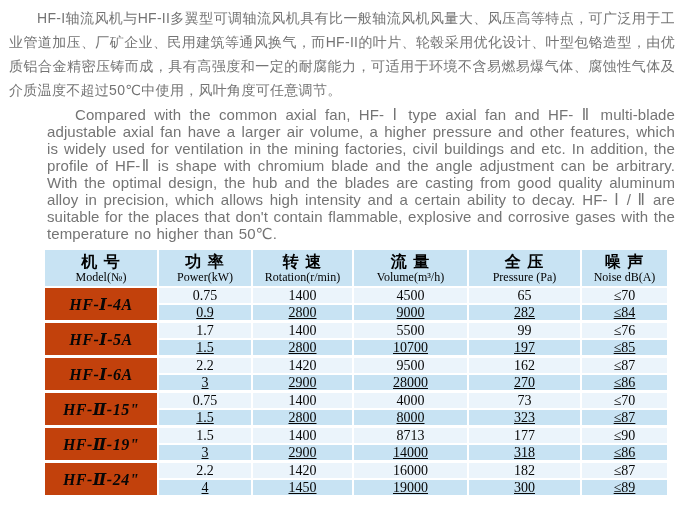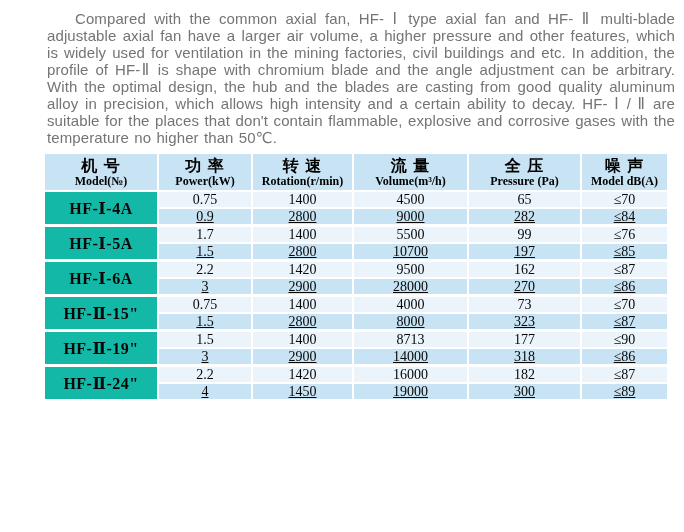--- a/index.html
+++ b/index.html
@@ -57,50 +57,52 @@
   .th-zh {
     font-family: "Liberation Sans", "DejaVu Sans", sans-serif;
     font-weight: bold;
     font-size: 16px;
     line-height: 19px;
     color: #000000;
     letter-spacing: 1px;
     text-align: center;
   }
   .th-en {
-    font-weight: bold;
+    font-weight: normal;
     font-size: 12px;
     line-height: 13px;
     color: #000000;
   }
   .spec-table td {
     background: #ebf4fb;
     font-size: 14px;
     line-height: 15px;
     height: 14px;
     color: #070707;
   }
   .spec-table tr.row-b td {
     background: #c8e3f3;
     border-bottom-width: 3px;
     text-decoration: underline;
   }
   .spec-table td.model {
-    background: #14b8a6;
+    background: #c2410c;
     font-size: 16px;
     font-weight: bold;
     letter-spacing: 0.5px;
     border-bottom-width: 3px;
+    font-style: italic;
   }
 </style>
 </head>
 <body>
 
 <div class="page">
 
+  <p class="para para-cn">HF-I轴流风机与HF-II多翼型可调轴流风机具有比一般轴流风机风量大、风压高等特点，可广泛用于工业管道加压、厂矿企业、民用建筑等通风换气，而HF-II的叶片、轮毂采用优化设计、叶型包铬造型，由优质铝合金精密压铸而成，具有高强度和一定的耐腐能力，可适用于环境不含易燃易爆气体、腐蚀性气体及介质温度不超过50℃中使用，风叶角度可任意调节。</p>
 
   <p class="para para-en">Compared with the common axial fan, HF- Ⅰ type axial fan and HF- Ⅱ multi-blade adjustable axial fan have a larger air volume, a higher pressure and other features, which is widely used for ventilation in the mining factories, civil buildings and etc. In addition, the profile of HF-Ⅱ is shape with chromium blade and the angle adjustment can be arbitrary. With the optimal design, the hub and the blades are casting from good quality aluminum alloy in precision, which allows high intensity and a certain ability to decay. HF- Ⅰ / Ⅱ are suitable for the places that don't contain flammable, explosive and corrosive gases with the temperature no higher than 50℃.</p>
 
   <table class="spec-table">
     <colgroup>
       <col style="width:114px">
         <col style="width:94px">
         <col style="width:101px">
       <col style="width:115px">
         <col style="width:113px">
@@ -123,21 +125,21 @@
         <th>
           <div class="th-zh">流 量</div>
           <div class="th-en">Volume(m³/h)</div>
         </th>
         <th>
           <div class="th-zh">全 压</div>
           <div class="th-en">Pressure (Pa)</div>
         </th>
         <th>
           <div class="th-zh">噪 声</div>
-          <div class="th-en">Model dB(A)</div>
+          <div class="th-en">Noise dB(A)</div>
         </th>
       </tr>
     </thead>
     <tbody>
       <tr class="row-a">
         <td class="model" rowspan="2">HF-Ⅰ-4A</td>
         <td>0.75</td>
         <td>1400</td>
         <td>4500</td>
         <td>65</td>

